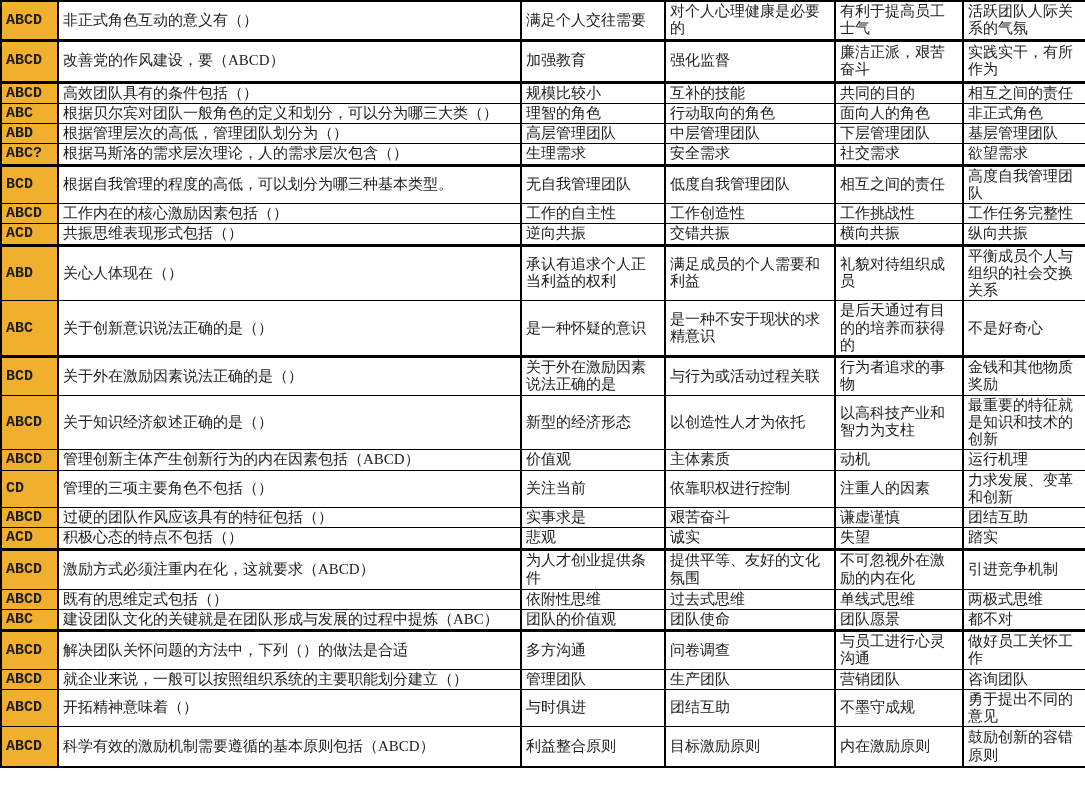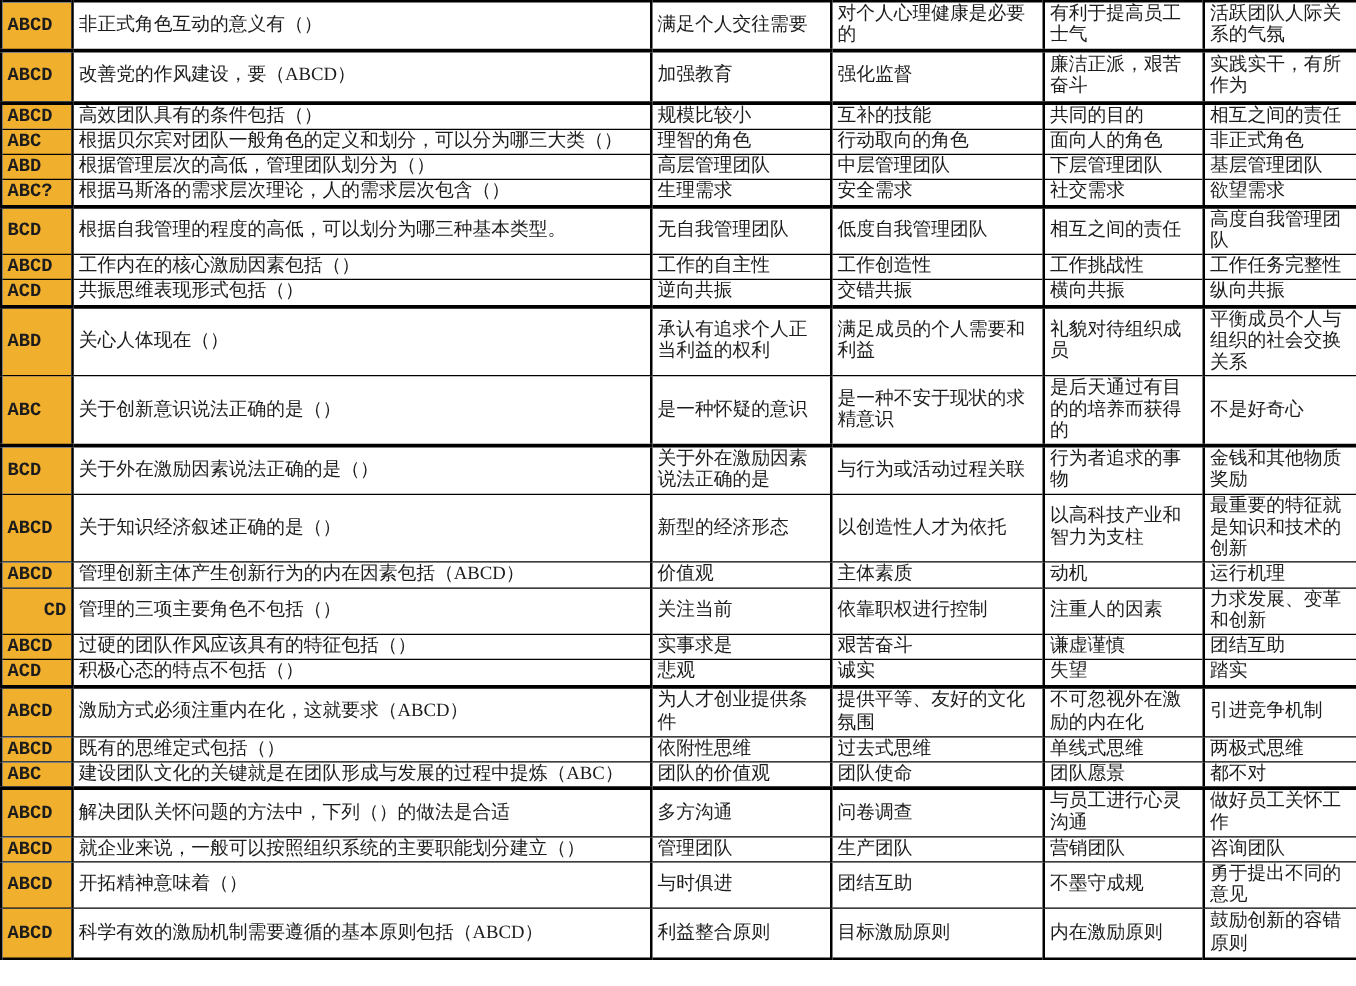--- a/index.html
+++ b/index.html
@@ -170,21 +170,21 @@
         </tr>
         <tr style="height: 20px;">
           <td class="ans" style="background: rgb(241, 175, 46);">ABCD</td>
           <td class="q">管理创新主体产生创新行为的内在因素包括（ABCD）</td>
           <td class="opt">价值观</td>
           <td class="opt">主体素质</td>
           <td class="opt">动机</td>
           <td class="opt">运行机理</td>
         </tr>
         <tr style="height: 33px;">
-          <td class="ans" style="background: rgb(241, 175, 46); text-align: right;">CD</td>
+          <td class="ans" style="background: rgb(241, 175, 46);">CD</td>
           <td class="q">管理的三项主要角色不包括（）</td>
           <td class="opt">关注当前</td>
           <td class="opt">依靠职权进行控制</td>
           <td class="opt">注重人的因素</td>
           <td class="opt">力求发展、变革和创新</td>
         </tr>
         <tr style="height: 20px;">
           <td class="ans" style="background: rgb(241, 175, 46);">ABCD</td>
           <td class="q">过硬的团队作风应该具有的特征包括（）</td>
           <td class="opt">实事求是</td>

